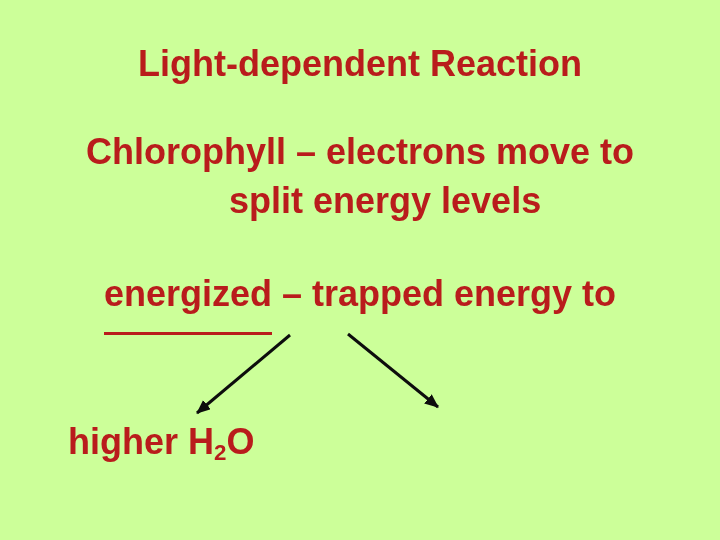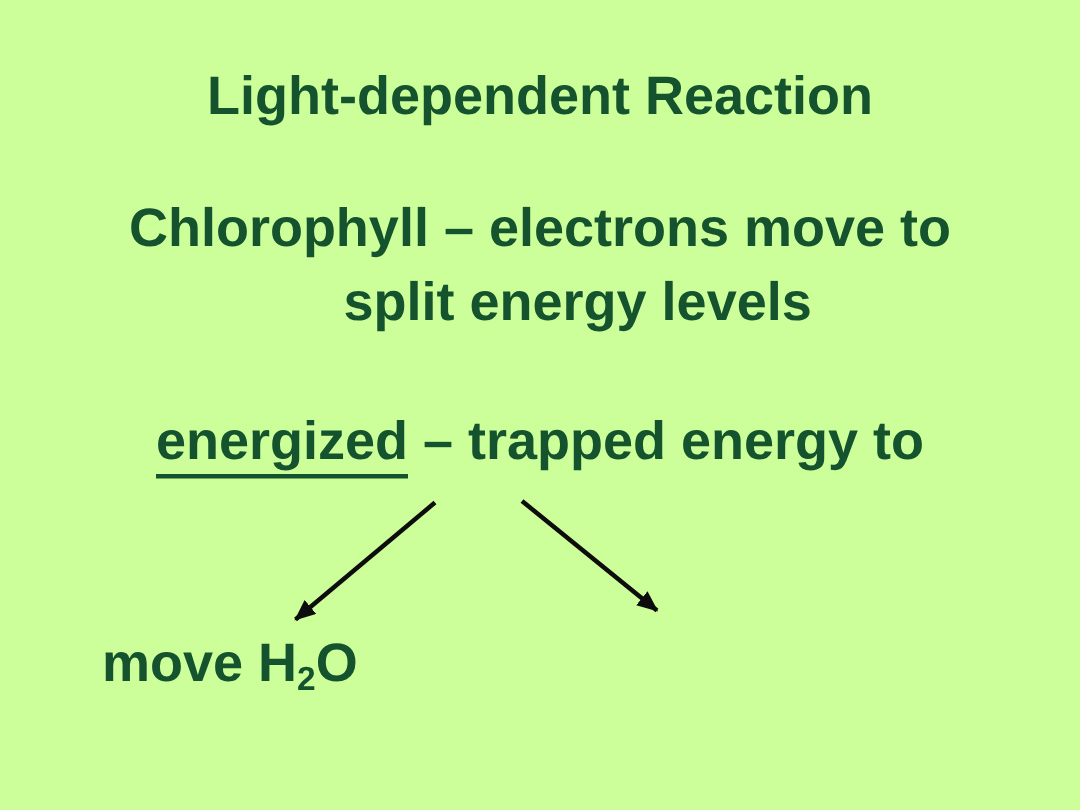--- a/index.html
+++ b/index.html
@@ -26,57 +26,57 @@
   }
   .line-title   { top: 46px; }
   .line-body1   { top: 134px; }
   .line-body2   { top: 183px; left: 229px; white-space: nowrap; }
   .line-energy  { top: 276px; }
   .line-split   { top: 424px; left: 68px; white-space: nowrap; }
   .line-addp    { top: 424px; left: 367px; white-space: nowrap; }
   .underlined-word {
     display: inline-block;
     border-bottom: 3px solid;
-    padding-bottom: 4px;
+    padding-bottom: 20px;
   }
   .subscript {
     display: inline-block;
     font-size: 0.62em;
     position: relative;
     top: 0.28em;
     letter-spacing: 0;
   }
   .arrow-layer {
     position: absolute;
     left: 0;
     top: 0;
     width: 720px;
     height: 540px;
     pointer-events: none;
   }
 </style>
 </head>
 <body>
 
-<div class="slide" style="background: rgb(204, 255, 153); color: #14532d;">
+<div class="slide" style="background: rgb(204, 255, 153); color: #b91c1c;">
 
   <div class="abs centered line-title">Light-dependent Reaction</div>
 
   <div class="abs centered line-body1">Chlorophyll – electrons move to</div>
 
   <div class="abs line-body2">split energy levels</div>
 
   <div class="abs centered line-energy"><span class="underlined-word">energized</span><span> – trapped energy to</span></div>
 
   <svg class="arrow-layer" viewBox="0 0 720 540">
     <defs>
       <marker id="ah" markerUnits="userSpaceOnUse" markerWidth="16" markerHeight="14" refX="13" refY="6" orient="auto">
         <path d="M0,0 L14,6 L0,12 z" fill="#0d0d0d"></path>
       </marker>
     </defs>
     <line stroke-width="3" marker-end="url(#ah)" x1="290" y1="335" x2="197" y2="413" stroke="#0d0d0d"></line>
     <line stroke-width="3" marker-end="url(#ah)" x1="348" y1="334" x2="438" y2="407" stroke="#0d0d0d"></line>
   </svg>
 
-  <div class="abs line-split"><span>move H</span><span class="subscript">2</span><span>O</span></div>
+  <div class="abs line-split"><span>higher H</span><span class="subscript">2</span><span>O</span></div>
 
 
 </div>
 
 </body></html>

